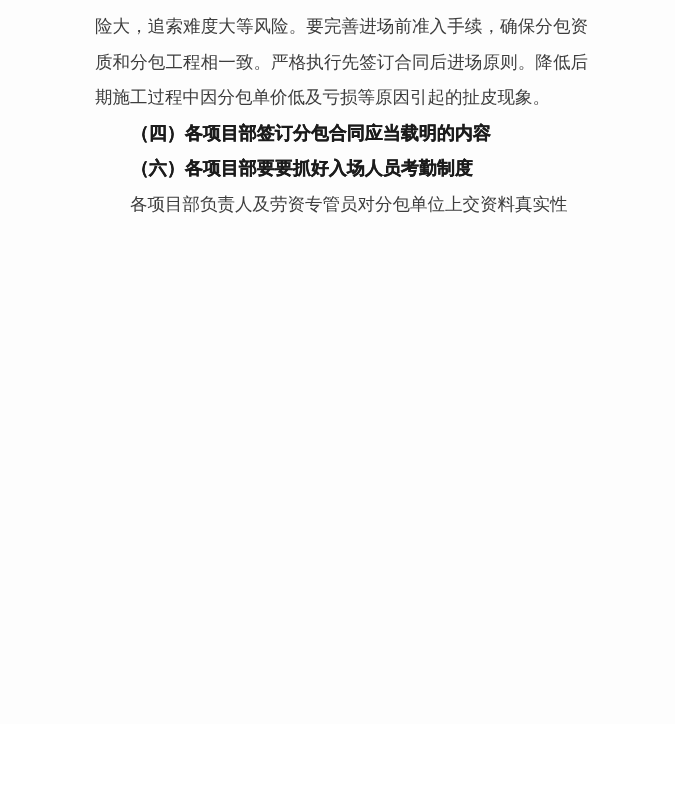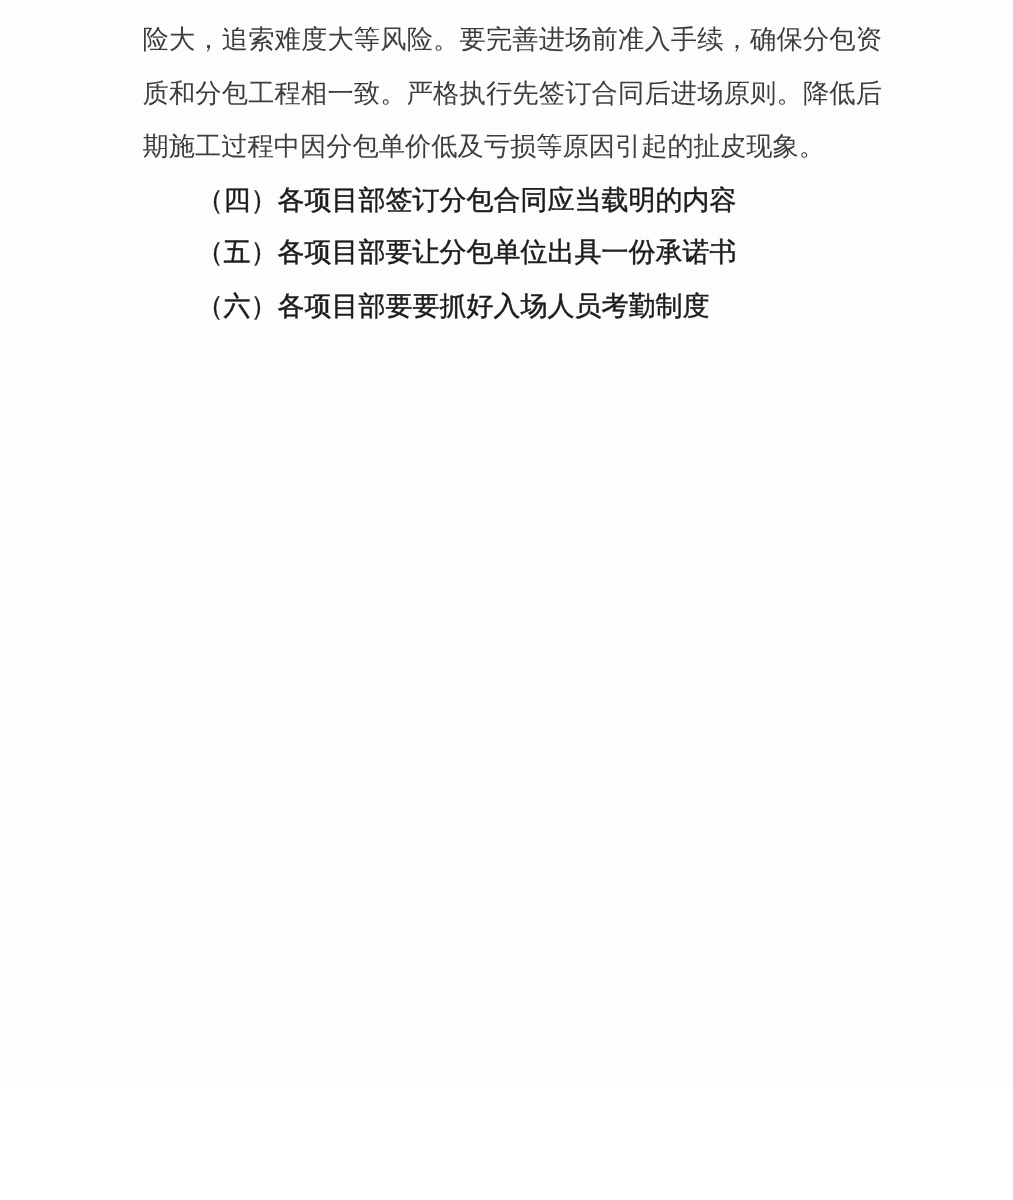--- a/index.html
+++ b/index.html
@@ -20,37 +20,37 @@
     font-size: 17.5px;
     line-height: 35.6px;
     text-align: justify;
     text-justify: inter-ideograph;
     color: #3d3d3d;
     word-break: break-all;
   }
   .blk.body { text-indent: 2em; }
   .blk.body.no-indent { text-indent: 0; }
   .blk.heading {
-    font-weight: 400;
+    font-weight: 700;
     color: #1c1c1c;
     text-indent: 2em;
     text-align: left;
     font-size: 18px;
     -webkit-text-stroke: 0.3px #1c1c1c;
   }
 </style>
 </head>
 <body>
 
 <div class="page">
   <p class="blk body no-indent">险大，追索难度大等风险。要完善进场前准入手续，确保分包资质和分包工程相一致。严格执行先签订合同后进场原则。降低后期施工过程中因分包单价低及亏损等原因引起的扯皮现象。</p>
 
   <h3 class="blk heading">（四）各项目部签订分包合同应当载明的内容</h3>
 
 
-  <h3 class="blk heading">（五）各项目部要让分包单位出具一份承诺书</h3>
 
 
   <h3 class="blk heading">（六）各项目部要要抓好入场人员考勤制度</h3>
 
 
 
+  <p class="blk body">各项目部负责人及劳资专管员对分包单位上交资料真实性</p>
 </div>
 
 </body></html>

